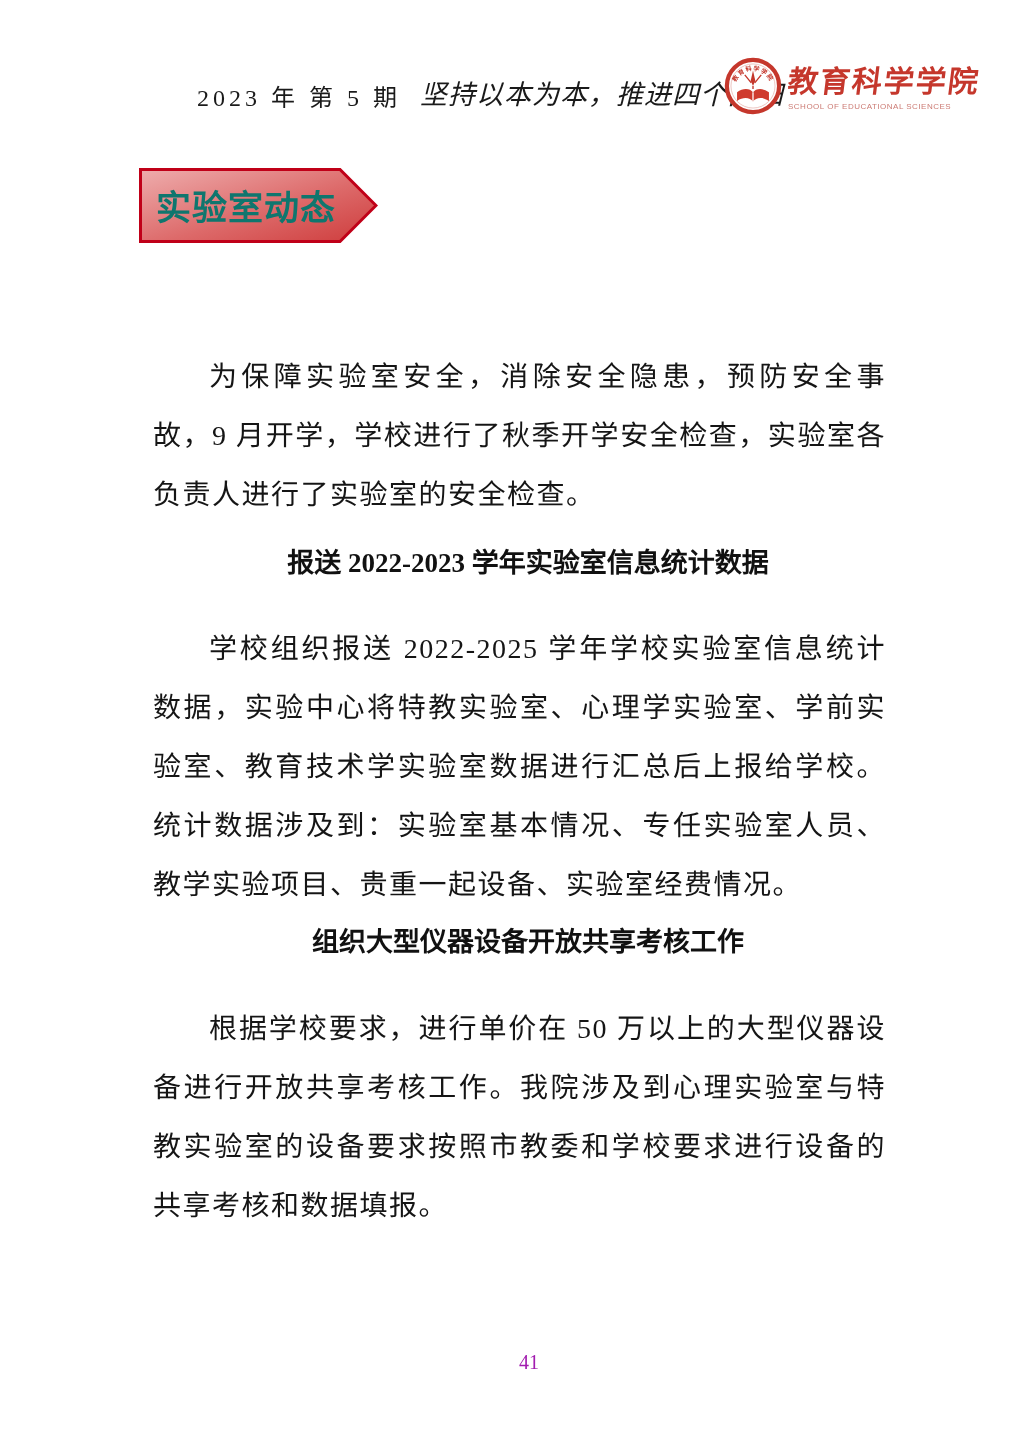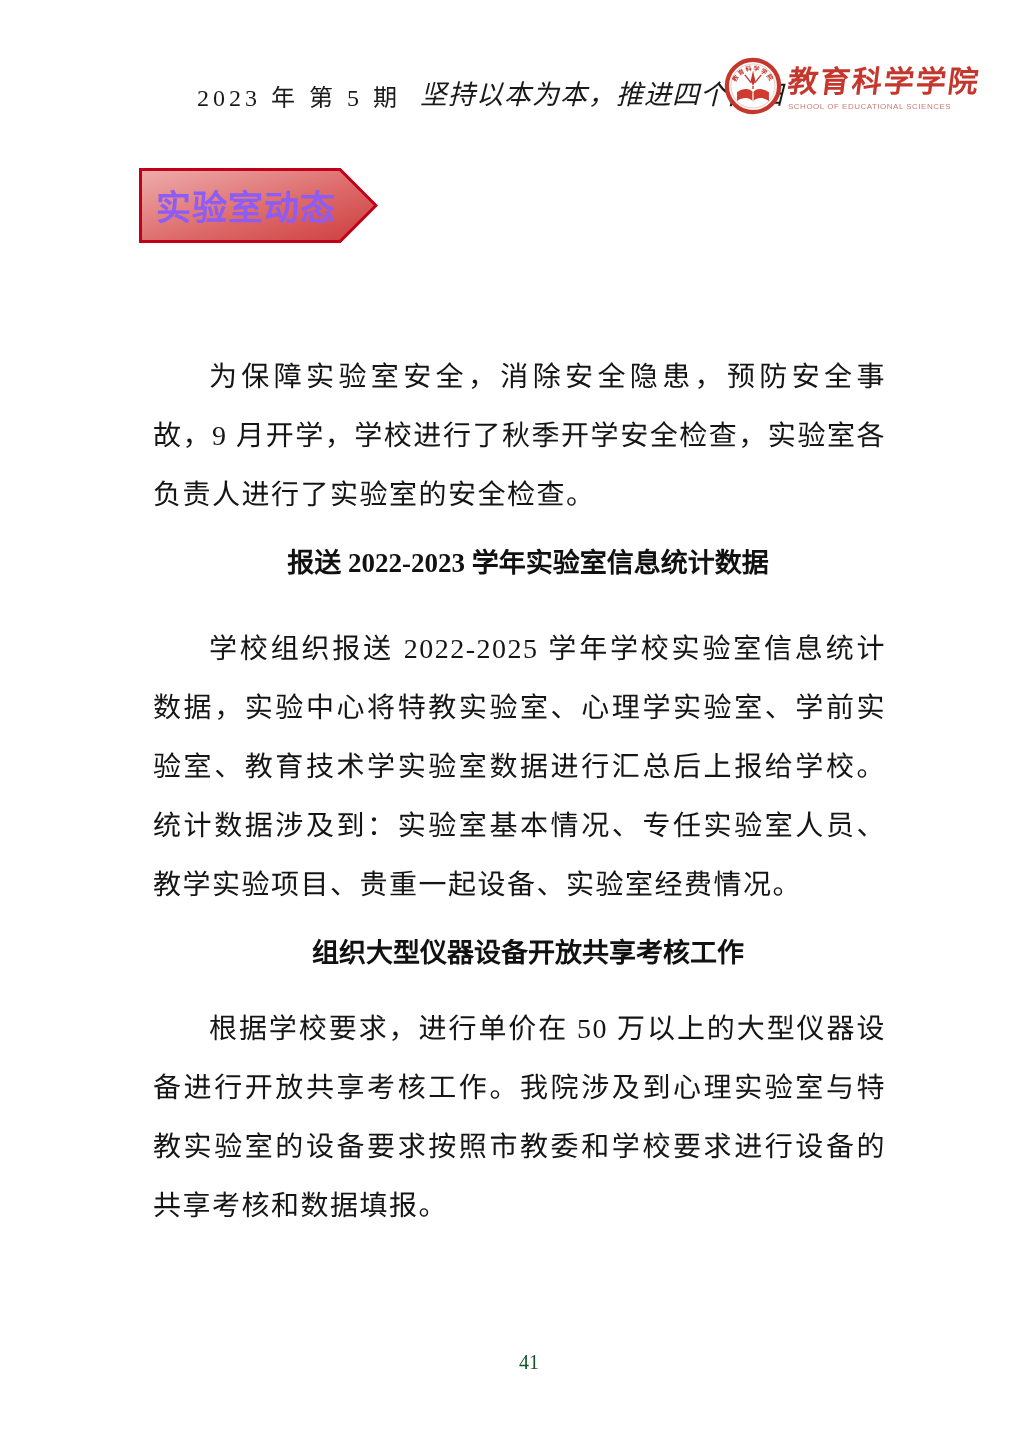--- a/index.html
+++ b/index.html
@@ -29,41 +29,41 @@
   .logo-en {
     font-size:8px; color:#cc7b74; letter-spacing:0.5px; margin-top:4px;
     white-space:nowrap; font-family:"Liberation Sans",sans-serif;
   }
 
   
   .banner { position:absolute; left:139px; top:168px; width:239px; height:75px; }
   .banner svg { position:absolute; left:0; top:0; }
   .banner-label {
     position:absolute; left:17px; top:50%; transform:translateY(-52%);
-    font-size:35px; font-weight:bold; letter-spacing:1px; color:#8b5cf6; white-space:nowrap;
+    font-size:35px; font-weight:bold; letter-spacing:1px; color:#0f766e; white-space:nowrap;
   }
 
   
   .sec-title {
     position:absolute; left:153px; width:750px; text-align:center;
     font-size:27px; font-weight:bold; color:#111; white-space:nowrap;
   }
   .sec-body {
     position:absolute; left:153px; width:733px;
     font-size:28px; line-height:59px; letter-spacing:1.5px;
     text-align:justify; text-align-last:left; text-indent:2em;
     word-break:break-all; color:#151515;
   }
   #title-1 { top:269px; }  #body-1 { top:347px; }
   #title-2 { top:541px; }  #body-2 { top:619px; }
-  #title-3 { top:920px;margin-top:11px; }  #body-3 { top:999px; }
+  #title-3 { top:920px; }  #body-3 { top:999px; }
 
   .pageno {
     position:absolute; left:153px; top:1351px; width:752px;
-    text-align:center; font-size:20px; color:#14532d;
+    text-align:center; font-size:20px; color:#a21caf;
   }
 </style>
 </head>
 <body>
 
 <div class="page">
 
   <div class="hdr-issue">2023 年 第 5 期</div>
   <div class="hdr-motto">坚持以本为本，推进四个回归</div>
 

